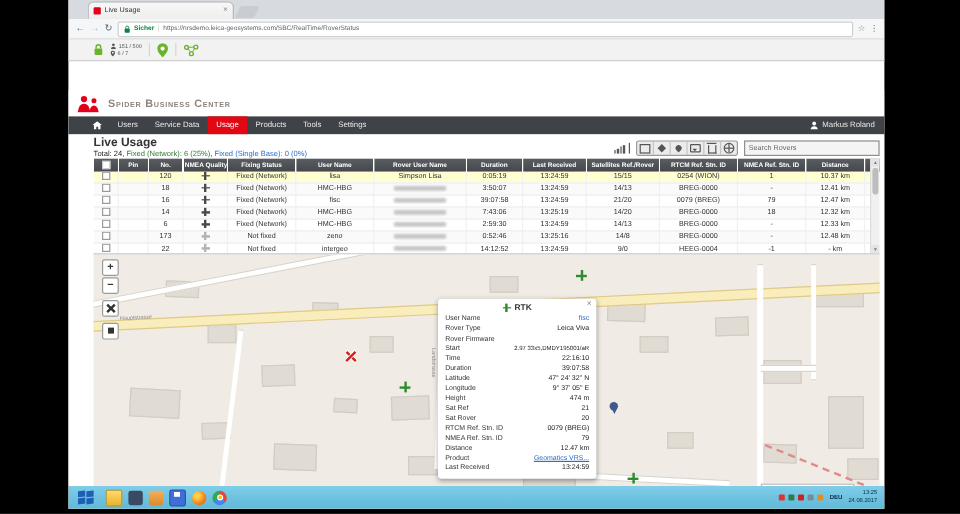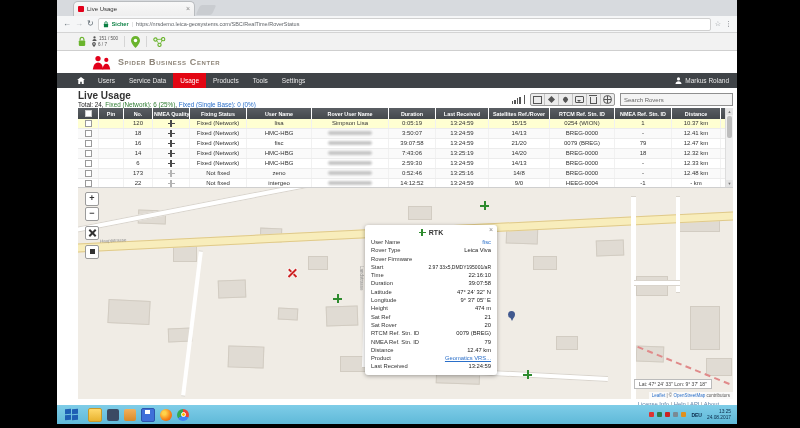--- a/index.html
+++ b/index.html
@@ -29,21 +29,21 @@
   .kebab{font-size:7px;color:#5f6368;letter-spacing:-1px;}
 
   
   .statusstrip{height:17px;background:#f2f2f2;border-bottom:1px solid #cfcfcf;display:flex;
                align-items:center;gap:6px;padding-left:21px;flex:none;}
   .counts{display:flex;flex-direction:column;justify-content:center;gap:1px;}
   .cline{display:flex;align-items:center;gap:2px;font-size:4.6px;color:#555;line-height:5px;}
   .vsep{width:1px;height:11px;background:#d5d5d5;}
 
   
-  .brandrow{height:22px;display:flex;align-items:center;gap:6px;padding-left:34px;background:#fff;flex:none;}
+  .brandrow{height:22px;display:flex;align-items:center;gap:6px;padding-left:6px;background:#fff;flex:none;margin-top:24px;}
   .brandname{font-size:9px;letter-spacing:.6px;color:#8d8478;font-variant:small-caps;font-weight:bold;}
   .navbar{height:15px;background:#3f4347;display:flex;align-items:stretch;padding:0 8px 0 14px;flex:none;}
   .nav-item{display:flex;align-items:center;padding:0 7px;font-size:6.5px;color:#e8e8e8;white-space:nowrap;}
   .nav-item.active{background:#e30613;color:#fff;}
   .nav-home{display:flex;align-items:center;padding:0 6px;}
   .nav-right{margin-left:auto;display:flex;align-items:center;gap:3px;font-size:6.5px;color:#e8e8e8;}
 
   
   .content{flex:1;position:relative;padding:2px 0 0 21px;background:#fff;overflow:hidden;}
   .inner{width:655px;}

